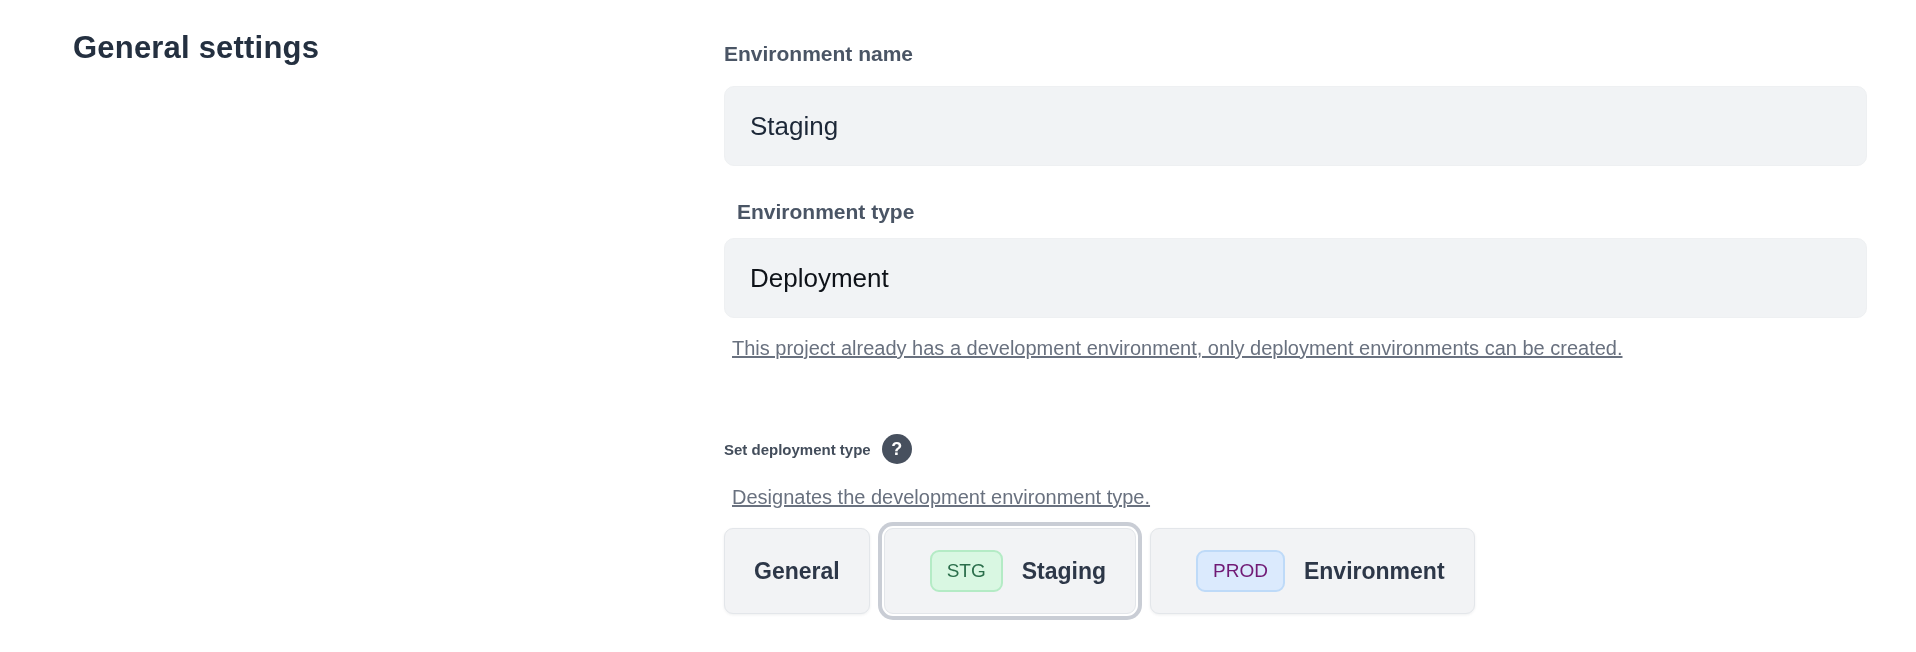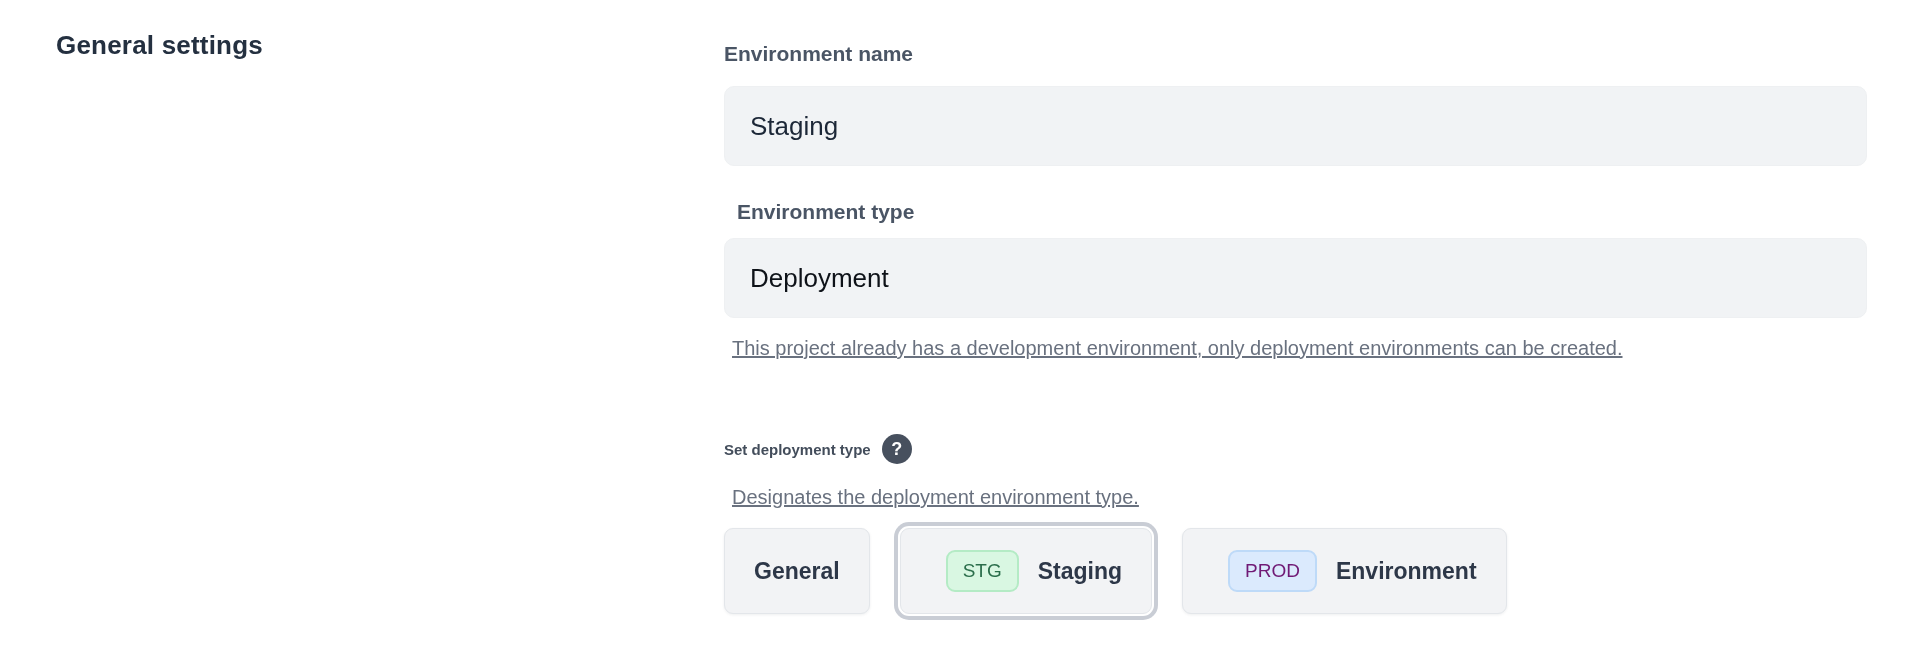--- a/index.html
+++ b/index.html
@@ -9,23 +9,23 @@
   .page {
     position: relative;
     width: 1916px;
     height: 652px;
     background: #ffffff;
     overflow: hidden;
   }
 
   .page-title {
     position: absolute;
-    left: 56px;
+    left: 73px;
     top: 30px;
-    font-size: 26px;
+    font-size: 31px;
     font-weight: 700;
     color: #243040;
     letter-spacing: 0.2px;
   }
 
   .form-col {
     position: absolute;
     left: 724px;
     top: 0;
     width: 1143px;
@@ -96,21 +96,21 @@
     cursor: pointer;
     user-select: none;
   }
 
   .type-row {
     position: absolute;
     left: 0;
     top: 528px;
     display: flex;
     align-items: center;
-    gap: 30px;
+    gap: 14px;
   }
   .type-btn {
     height: 86px;
     display: flex;
     align-items: center;
     padding: 0 29px;
     background: #f2f3f5;
     border: 1px solid #e3e6ea;
     border-radius: 9px;
     box-shadow: 0 1px 3px rgba(20, 30, 45, 0.07);
@@ -160,21 +160,21 @@
 
     <input class="text-field field-env-type" type="text" value="Deployment" style="">
 
     <p class="helper-text env-type-help">This project already has a development environment, only deployment environments can be created.</p>
 
     <div class="deploy-label-row">
       <span class="field-label-inline">Set deployment type</span>
       <span class="help-circle">?</span>
     </div>
 
-    <p class="helper-text deploy-desc">Designates the deployment environment type.</p>
+    <p class="helper-text deploy-desc">Designates the development environment type.</p>
 
     <div class="type-row">
 
       <button class="type-btn">
         <span>General</span>
       </button>
 
       <button class="type-btn selected">
         <span class="type-badge badge-stg">STG</span>
         <span>Staging</span>

